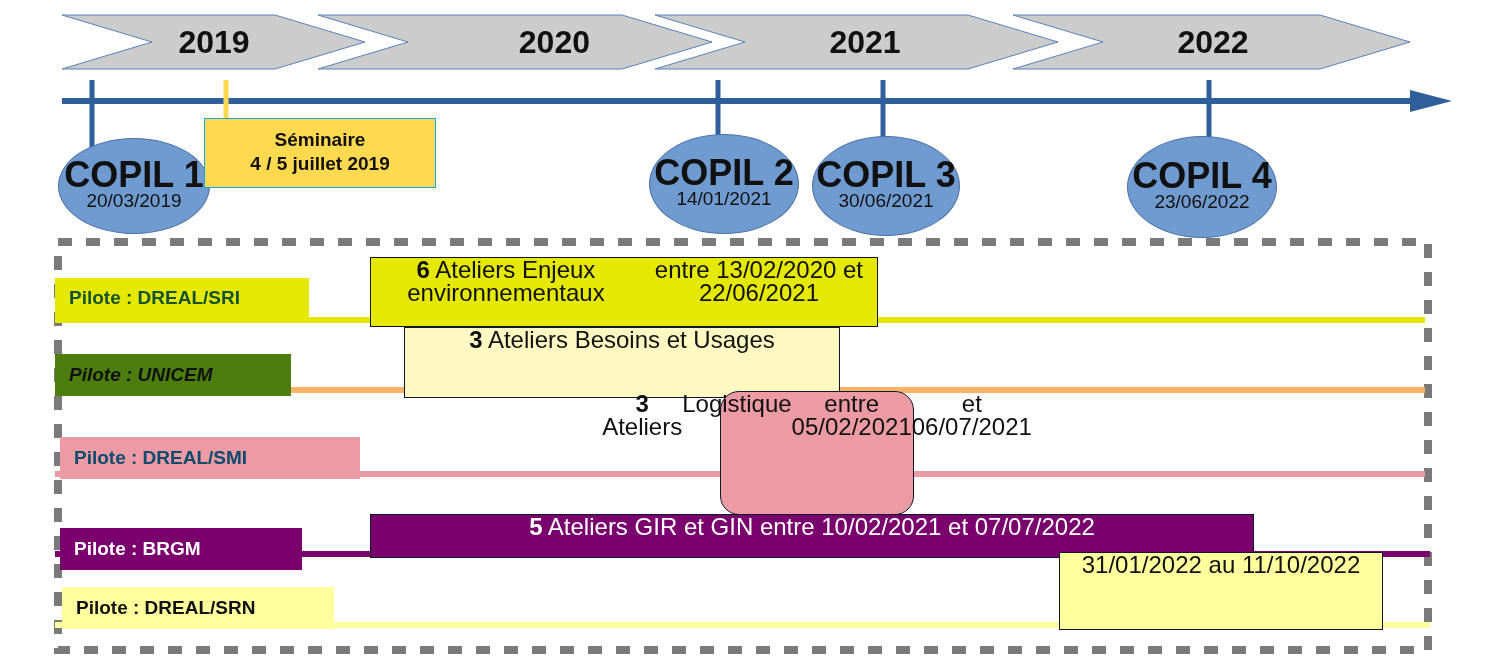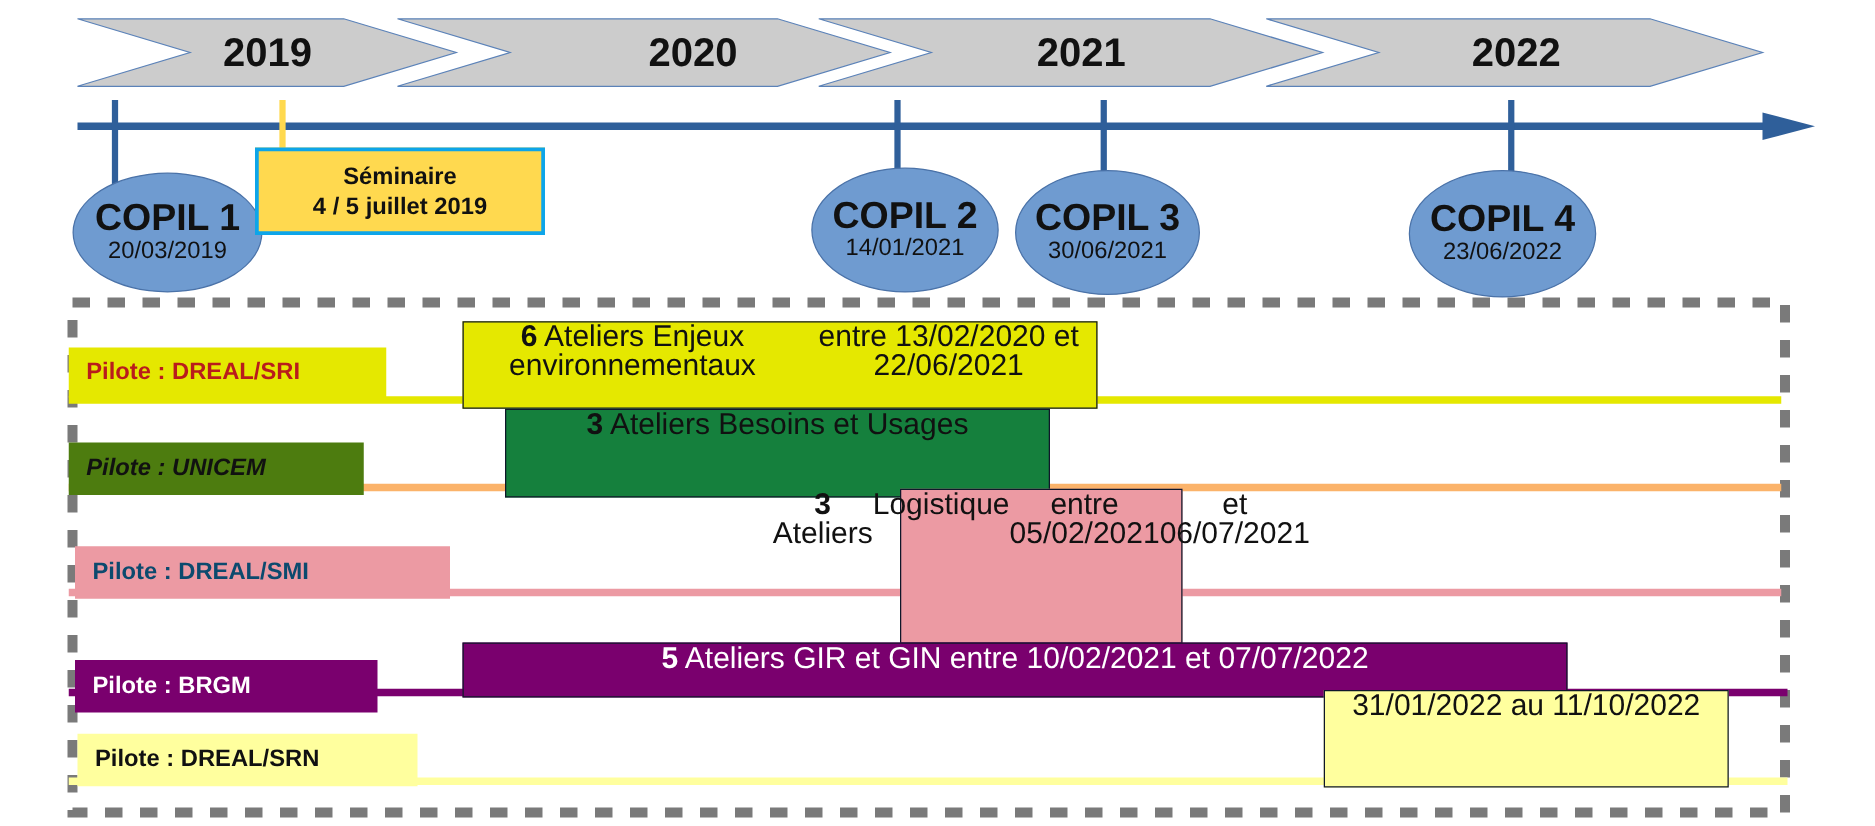--- a/index.html
+++ b/index.html
@@ -1,22 +1,22 @@
 <!DOCTYPE html>
 <html><head>
 <meta charset="utf-8">
 <style>
   html,body{margin:0;padding:0;background:#ffffff;}
   body{width:1500px;height:661px;position:relative;overflow:hidden;font-family:"Liberation Sans",sans-serif;}
   svg.bg{position:absolute;left:0;top:0;}
   .year-label{position:absolute;font-weight:bold;font-size:32px;color:#111;text-align:center;top:24px;}
   .copil{position:absolute;background:#6f9bd0;border:1.5px solid #4a72a8;border-radius:50%;text-align:center;color:#111;box-sizing:border-box;display:flex;flex-direction:column;justify-content:center;align-items:center;}
-  .copil .t{font-weight:bold;font-size:30px;line-height:30px;}
+  .copil .t{font-weight:bold;font-size:36px;line-height:30px;}
   .copil .d{font-size:19px;line-height:22px;}
-  .seminaire{position:absolute;left:204px;top:118px;width:232px;height:70px;background:#ffd94f;border:3px solid #0ea5e9;box-sizing:border-box;font-weight:bold;font-size:19px;line-height:24px;text-align:center;padding-top:9px;color:#111;}
+  .seminaire{position:absolute;left:204px;top:118px;width:232px;height:70px;background:#ffd94f;border:1px solid #0ea5e9;box-sizing:border-box;font-weight:bold;font-size:19px;line-height:24px;text-align:center;padding-top:9px;color:#111;}
   .pilot{position:absolute;font-weight:bold;font-size:19px;box-sizing:border-box;padding-left:14px;display:flex;align-items:center;}
   .lane-line{position:absolute;height:6px;}
   .atelier{position:absolute;box-sizing:border-box;border:1px solid #0f172a;text-align:center;font-size:24px;line-height:23px;color:#111;display:flex;flex-direction:row;justify-content:center;}
   .atelier b{font-weight:bold;}
 </style>
 </head>
 <body>
 
 <svg class="bg" width="1500" height="661">
   <polygon points="62,15 275,15 365,42 275,69 62,69 152,42" fill="#cccccc" stroke="#5b82b8" stroke-width="1"></polygon>
@@ -57,35 +57,35 @@
   <span class="t">COPIL 4</span>
   <span class="d">23/06/2022</span>
 </div>
 
 <div class="seminaire">
   <div>Séminaire</div>
   <div>4 / 5 juillet 2019</div>
 </div>
 
 <div class="lane-line" style="left:55px;top:317px;width:1370px;background:#e5e800;"></div>
-<div class="pilot" style="left:55px;top:278px;width:254px;height:40px;background:#e5e800;color:#b91c1c;">Pilote : DREAL/SRI</div>
+<div class="pilot" style="left:55px;top:278px;width:254px;height:40px;background:#e5e800;color:#14532d;">Pilote : DREAL/SRI</div>
 <div class="atelier" style="left:370px;top:257px;width:508px;height:70px;background:#e5e800;">
   <div><b>6</b> <span>Ateliers Enjeux environnementaux</span></div>
   <div>entre 13/02/2020 et 22/06/2021</div>
 </div>
 
 <div class="lane-line" style="left:55px;top:387px;width:1370px;background:#fbb36a;"></div>
 <div class="pilot" style="left:55px;top:354px;width:236px;height:42px;background:#4d7c0f;color:#111;font-style:italic;">Pilote : UNICEM</div>
-<div class="atelier" style="left:404px;top:327px;width:436px;height:71px;background:#15803d;">
+<div class="atelier" style="left:404px;top:327px;width:436px;height:71px;background:#fef9c3;">
   <div><b>3</b> <span>Ateliers Besoins et Usages</span></div>
 </div>
 
 <div class="lane-line" style="left:55px;top:471px;width:1370px;background:#ec9aa3;"></div>
 <div class="pilot" style="left:60px;top:437px;width:300px;height:42px;background:#ec9aa3;color:#0c4a6e;text-align:right;">Pilote : DREAL/SMI</div>
-<div class="atelier" style="left:720px;top:391px;width:226px;height:124px;background:#ec9aa3;">
+<div class="atelier" style="left:720px;top:391px;width:194px;height:124px;background:#ec9aa3;border-radius:19px;">
   <div><b>3</b> <span>Ateliers</span></div>
   <div>Logistique</div>
   <div>entre 05/02/2021</div>
   <div>et 06/07/2021</div>
 </div>
 
 <div class="lane-line" style="left:55px;top:551px;width:1375px;background:#7a006e;"></div>
 <div class="pilot" style="left:60px;top:528px;width:242px;height:42px;background:#7a006e;color:#fff;">Pilote : BRGM</div>
 <div class="atelier" style="left:370px;top:514px;width:884px;height:44px;background:#7a006e;color:#fff;padding-bottom:4px;">
   <div><b>5</b> <span>Ateliers GIR et GIN entre 10/02/2021 et 07/07/2022</span></div>

